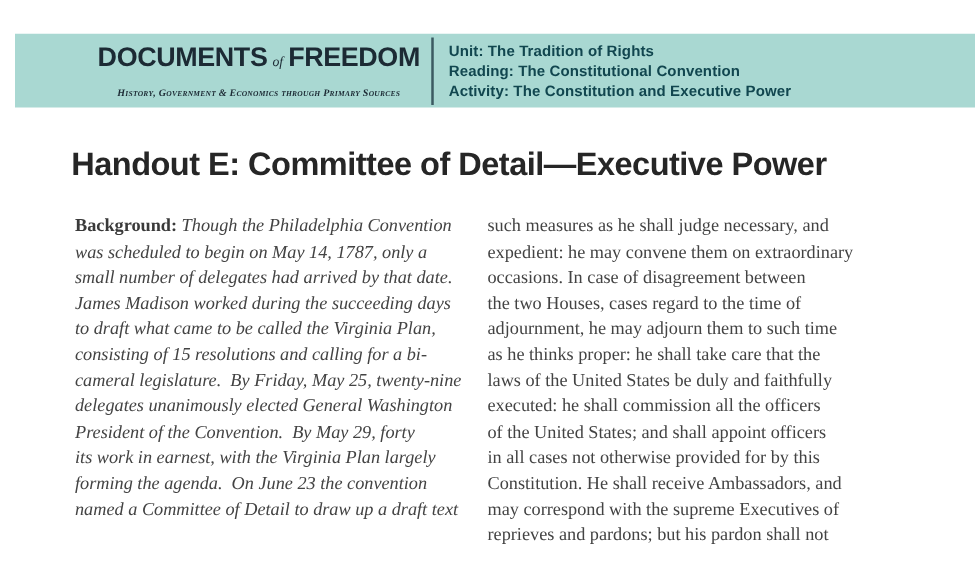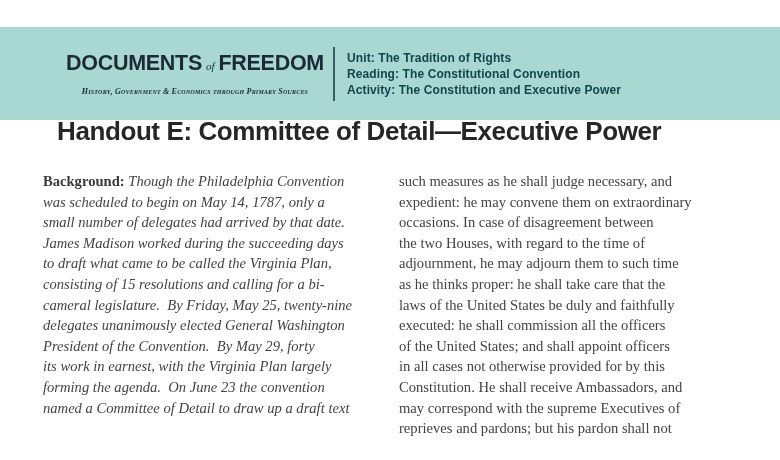--- a/index.html
+++ b/index.html
@@ -9,22 +9,22 @@
     width: 780px;
     height: 460px;
     background: #ffffff;
     overflow: hidden;
     font-family: "Liberation Sans", sans-serif;
   }
 
   
   .band {
     position: absolute;
-    top: 27px; left: 0; right: 0;
-    height: 93px;
+    top: 27px; left: 12px; right: 0;
+    height: 59px;
     background: #a9d8d2;
     display: flex;
     align-items: center;
   }
   .logo {
     width: 252px;
     margin-left: 69px;
     text-align: center;
     color: #1c2a34;
   }
@@ -80,23 +80,23 @@
     font-weight: 700;
     letter-spacing: -0.4px;
     color: #262626;
     white-space: nowrap;
   }
 
   
   .columns {
     position: absolute;
     top: 171px;
-    left: 43px;
+    left: 60px;
     display: flex;
-    gap: 30px;
+    gap: 4px;
   }
   .col {
     width: 326px;
     font-family: "Liberation Serif", serif;
     font-size: 14.6px;
     line-height: 20.6px;
     color: #434343;
   }
   .col .line { white-space: pre; }
   .col-left { font-style: italic; }
@@ -143,21 +143,21 @@
         <div class="line">delegates unanimously elected General Washington</div>
         <div class="line">President of the Convention.  By May 29, forty</div>
         <div class="line">its work in earnest, with the Virginia Plan largely</div>
         <div class="line">forming the agenda.  On June 23 the convention</div>
         <div class="line">named a Committee of Detail to draw up a draft text</div>
       </div>
     <div class="col col-right" style="color: rgb(67, 67, 67);">
         <div class="line">such measures as he shall judge necessary, and</div>
         <div class="line">expedient: he may convene them on extraordinary</div>
         <div class="line">occasions. In case of disagreement between</div>
-        <div class="line">the two Houses, with regard to the time of</div>
+        <div class="line">the two Houses, cases regard to the time of</div>
         <div class="line">adjournment, he may adjourn them to such time</div>
         <div class="line">as he thinks proper: he shall take care that the</div>
         <div class="line">laws of the United States be duly and faithfully</div>
         <div class="line">executed: he shall commission all the officers</div>
         <div class="line">of the United States; and shall appoint officers</div>
         <div class="line">in all cases not otherwise provided for by this</div>
         <div class="line">Constitution. He shall receive Ambassadors, and</div>
         <div class="line">may correspond with the supreme Executives of</div>
         <div class="line">reprieves and pardons; but his pardon shall not</div>
       </div>

